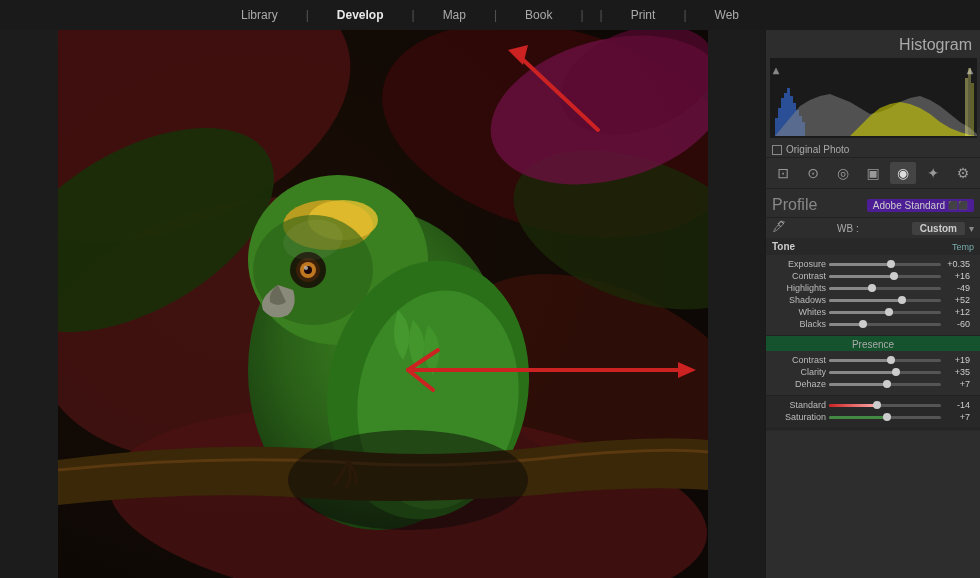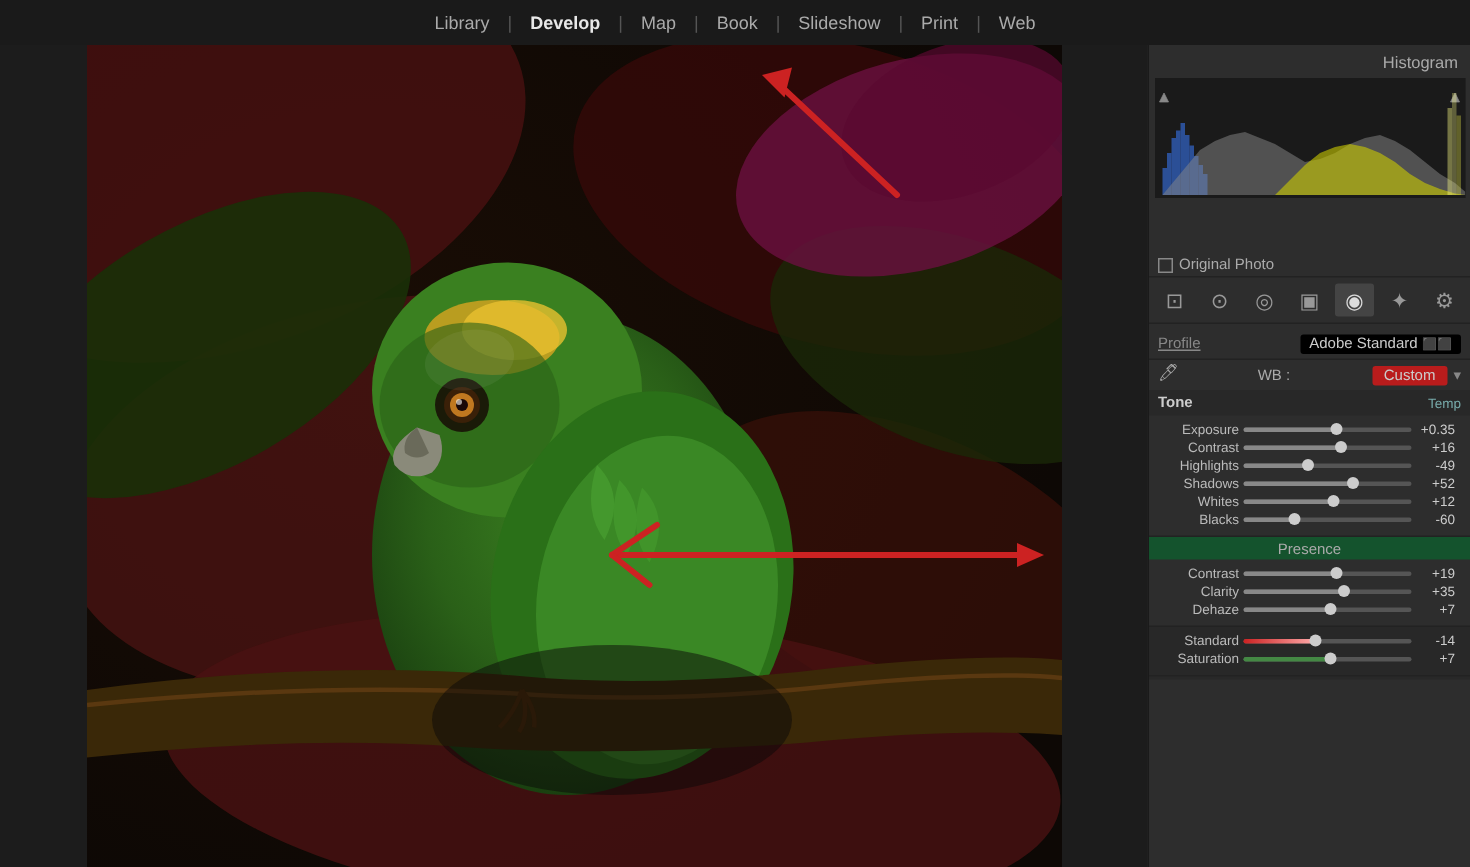--- a/index.html
+++ b/index.html
@@ -13,21 +13,21 @@
       flex-direction: column;
     }
 
     
     #top-nav {
       height: 30px;
       background: #1a1a1a;
       display: flex;
       align-items: center;
       justify-content: center;
-      gap: 0;
+      gap: 16px;
       flex-shrink: 0;
     }
     .nav-item {
       color: #aaa;
       font-size: 12px;
       padding: 0 12px;
       cursor: pointer;
       height: 100%;
       display: flex;
       align-items: center;
@@ -81,21 +81,21 @@
     #right-panel::-webkit-scrollbar-track { background: #2d2d2d; }
     #right-panel::-webkit-scrollbar-thumb { background: #555; }
 
     
     #histogram-section {
       background: #2d2d2d;
       padding: 4px;
     }
     #histogram-title {
       color: #aaa;
-      font-size: 11px;
+      font-size: 16px;
       text-align: right;
       padding: 2px 4px 4px;
     }
     #histogram-canvas {
       width: 207px;
       height: 80px;
       background: #1a1a1a;
       position: relative;
       overflow: hidden;
     }
@@ -107,21 +107,20 @@
       font-size: 9px;
     }
 
     #original-photo-row {
       display: flex;
       align-items: center;
       padding: 2px 6px;
       gap: 4px;
       color: #aaa;
       font-size: 10px;
-      margin-top: 33px;
     }
     .checkbox-icon {
       width: 10px;
       height: 10px;
       border: 1px solid #888;
       display: inline-block;
     }
 
     
     #tools-row {
@@ -157,27 +156,26 @@
     
     .profile-row {
       display: flex;
       align-items: center;
       justify-content: space-between;
       padding: 3px 6px;
       border-bottom: 1px solid #222;
     }
     .profile-label {
       color: #888;
-      font-size: 10px;
-      text-decoration: underline;
+      font-size: 16px;
     }
     .profile-value {
       color: #ccc;
       font-size: 10px;
-      background: #000000;
+      background: #4c1d95;
       padding: 1px 6px;
       border-radius: 2px;
       display: flex;
       align-items: center;
       gap: 3px;
     }
     .grid-icon {
       font-size: 8px;
       color: #888;
     }
@@ -197,23 +195,24 @@
     }
     .wb-label {
       color: #aaa;
       font-size: 10px;
       flex: 1;
       text-align: center;
     }
     .wb-value {
       color: #ccc;
       font-size: 10px;
-      background: #b91c1c;
+      background: #404040;
       padding: 1px 8px;
       border-radius: 2px;
+      font-weight: bold;
     }
 
     
     .slider-row {
       display: flex;
       align-items: center;
       gap: 3px;
       margin-bottom: 2px;
       padding: 0 4px;
     }
@@ -288,21 +287,20 @@
 
 <div id="top-nav">
   <span class="nav-item">Library</span>
   <span class="nav-sep">|</span>
   <span class="nav-item active">Develop</span>
   <span class="nav-sep">|</span>
   <span class="nav-item">Map</span>
   <span class="nav-sep">|</span>
   <span class="nav-item">Book</span>
   <span class="nav-sep">|</span>
-  <span class="nav-item">Slideshow</span>
   <span class="nav-sep">|</span>
   <span class="nav-item">Print</span>
   <span class="nav-sep">|</span>
   <span class="nav-item">Web</span>
 </div>
 
 <div id="main">
 
   <div id="photo-area">
     <div id="photo-canvas">

